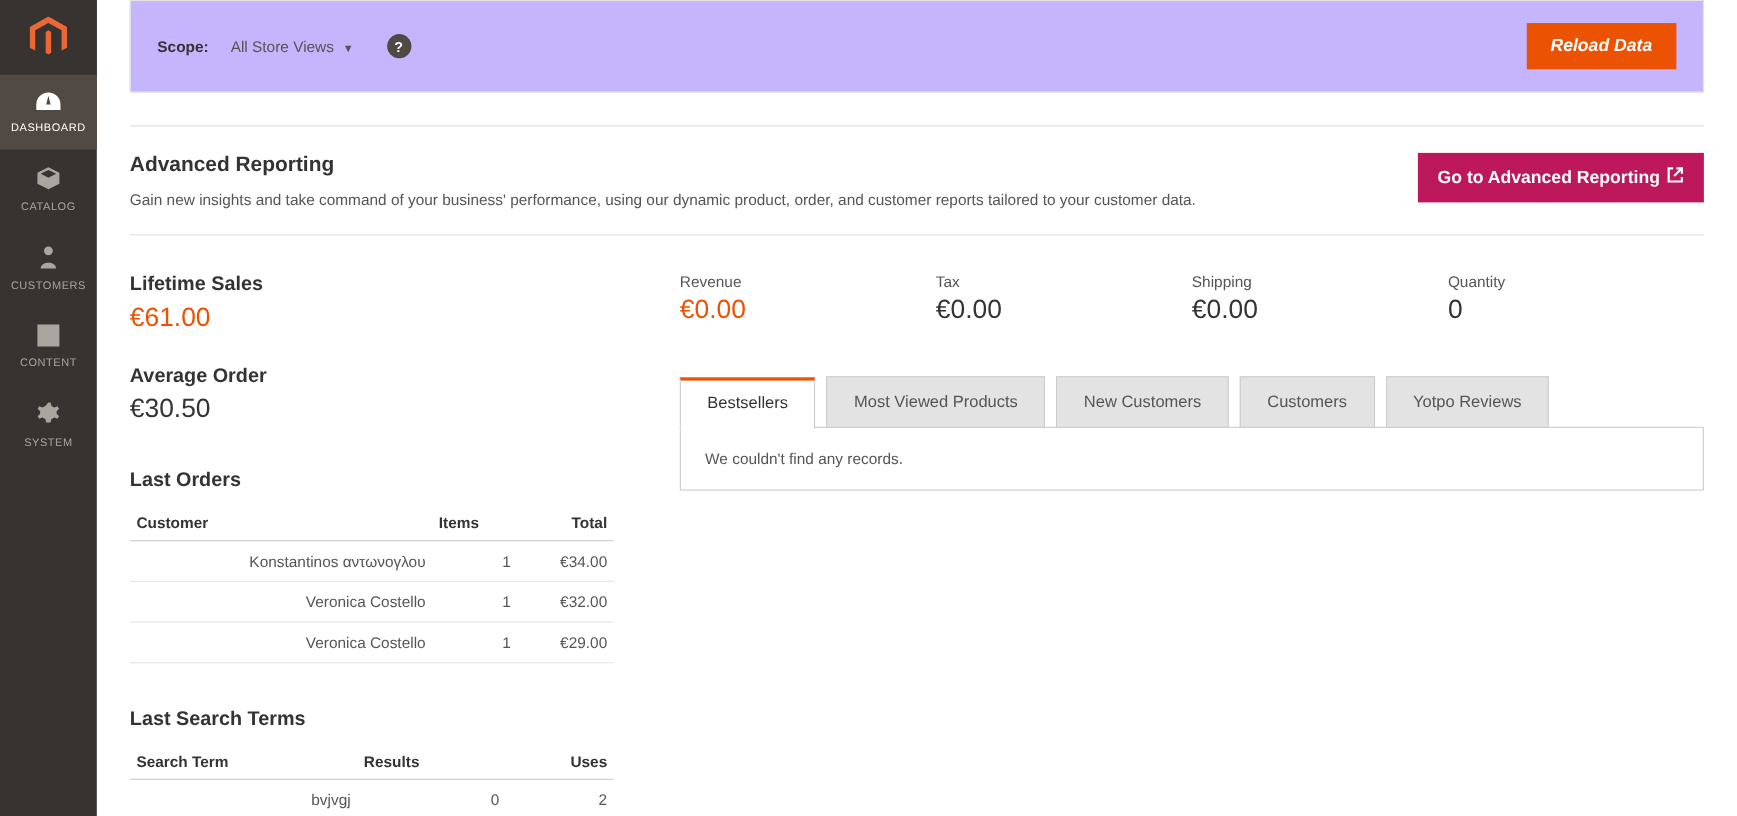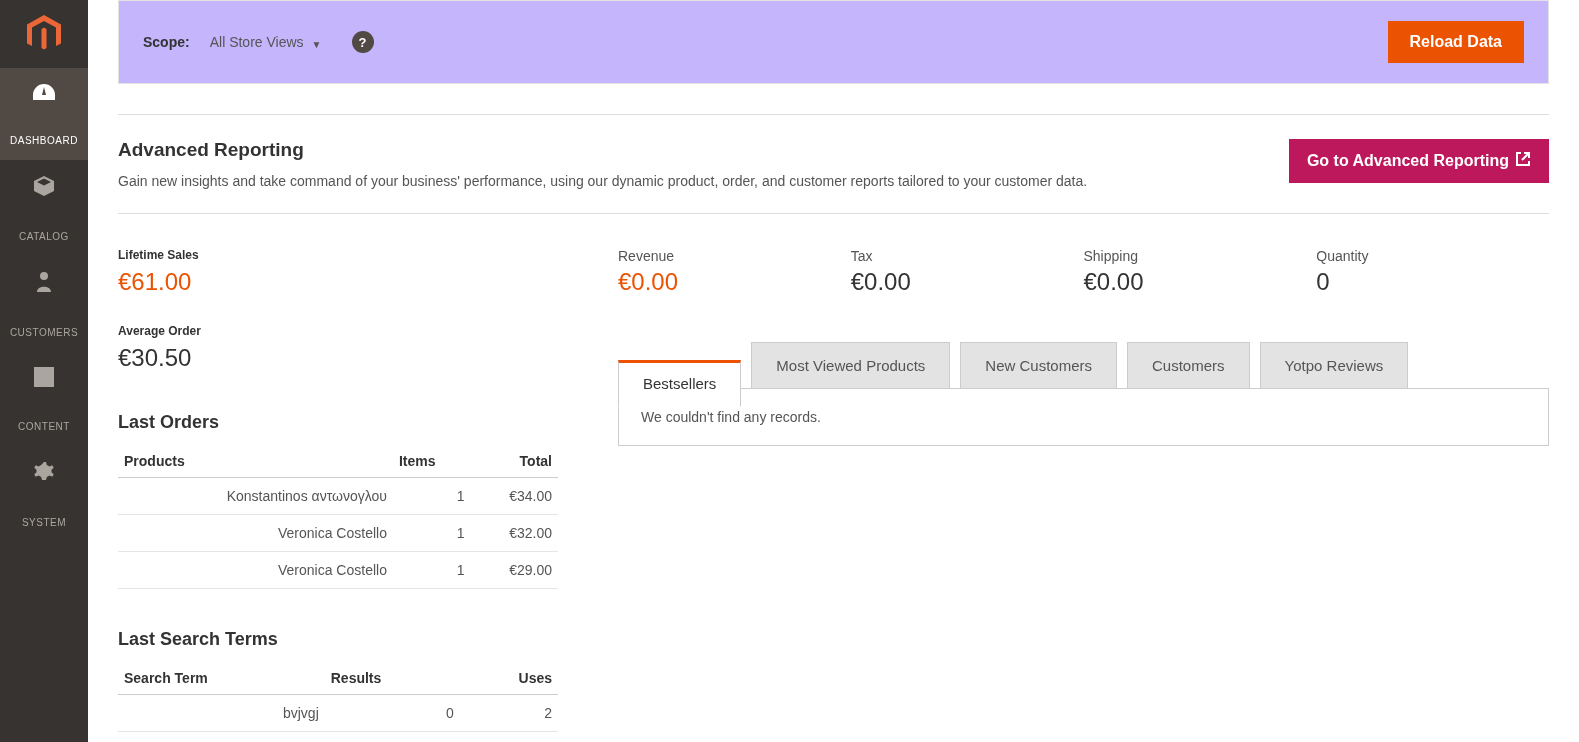--- a/index.html
+++ b/index.html
@@ -3,52 +3,52 @@
 <meta charset="utf-8">
 <style>
 * { box-sizing: border-box; margin: 0; padding: 0; }
 body { font-family: 'Helvetica Neue', Helvetica, Arial, sans-serif; background: #fff; color: #333; font-size: 14px; }
 .app { display: flex; min-height: 100vh; }
 
 
 .sidebar { width: 88px; background: #373330; flex-shrink: 0; }
 .logo-area { height: 68px; display: flex; align-items: center; justify-content: center; background: #373330; }
 .nav-items { display: flex; flex-direction: column; }
-.nav-item { display: flex; flex-direction: column; align-items: center; justify-content: center; padding: 14px 4px; color: #aaa69f; text-decoration: none; cursor: pointer; gap: 24px; }
+.nav-item { display: flex; flex-direction: column; align-items: center; justify-content: center; padding: 14px 4px; color: #aaa69f; text-decoration: none; cursor: pointer; }
 .nav-item.active { background: #514943; color: #fff; }
 .nav-icon { margin-bottom: 6px; }
 .nav-label { font-size: 10px; letter-spacing: 0.5px; text-align: center; }
 
 
 .main { flex: 1; padding: 0 30px 30px 30px; }
 
 
 .scope-bar { background: #c4b5fd; border: 1px solid #e3e3e3; padding: 20px 24px; margin-bottom: 30px; display: flex; align-items: center; }
 .scope-label { font-weight: 600; margin-right: 20px; }
 .scope-select { color: #555; cursor: pointer; display: inline-flex; align-items: flex-end; }
 .scope-caret { margin-left: 8px; font-size: 10px; }
 .help-icon { margin-left: 30px; width: 22px; height: 22px; border-radius: 50%; background: #514943; color: #fff; display: inline-flex; align-items: center; justify-content: center; font-size: 13px; font-weight: bold; cursor: pointer; }
 .scope-spacer { flex: 1; }
-.btn-primary { background: #eb5202; color: #fff; border: none; padding: 12px 22px; font-size: 16px; font-weight: 600; cursor: pointer; }
+.btn-primary { background: #eb5202; color: #fff; border: none; padding: 12px 22px; font-size: 16px; font-weight: 600; cursor: pointer; font-style: italic; }
 
 
 .adv-section { border-top: 1px solid #ddd; border-bottom: 1px solid #ddd; padding: 24px 0; display: flex; align-items: flex-start; justify-content: space-between; margin-bottom: 34px; gap: 44px; }
 .adv-left { flex: 1; padding-right: 20px; }
 .adv-title { font-size: 19px; font-weight: 600; color: #333; margin-bottom: 12px; }
 .adv-desc { color: #555; font-size: 14px; }
 .btn-blue { background: #be185d; color: #fff; border: none; padding: 12px 18px; font-size: 16px; font-weight: 600; cursor: pointer; display: inline-flex; align-items: center; }
 .ext-icon { margin-left: 6px; }
 
 
 .cols { display: flex; gap: 60px; }
 .col-left { width: 440px; flex-shrink: 0; }
 .col-right { flex: 1; }
 
 .stat-block { margin-bottom: 28px; }
-.stat-label { font-size: 12px; font-weight: 600; color: #333; margin-bottom: 6px; }
+.stat-label { font-size: 18px; font-weight: 600; color: #333; margin-bottom: 6px; }
 .stat-value { font-size: 24px; font-weight: 400; }
 .stat-value.orange { color: #eb5202; }
 
 
 .tbl-section { margin-top: 40px; }
 .tbl-title { font-size: 18px; font-weight: 600; margin-bottom: 12px; }
 .tbl { width: 100%; border-collapse: collapse; }
 .tbl th { text-align: left; font-weight: 600; padding: 8px 6px; border-bottom: 1px solid #ccc; font-size: 14px; }
 .tbl th.right, .tbl td.right { text-align: right; }
 .tbl td { padding: 10px 6px; border-bottom: 1px solid #e5e5e5; color: #555; font-size: 14px; text-align: right; }
@@ -60,21 +60,21 @@
 
 .metrics { display: flex; gap: 0; margin-bottom: 46px; }
 .metric { flex: 1; }
 .metric-label { color: #555; font-size: 14px; margin-bottom: 4px; }
 .metric-value { font-size: 24px; font-weight: 400; }
 .metric-value.orange { color: #eb5202; }
 
 
 .tabs { display: flex; gap: 10px; border-bottom: 0; }
 .tab { background: #e3e3e3; border: 1px solid #ccc; padding: 14px 24px; color: #555; cursor: pointer; font-size: 15px; }
-.tab.active { background: #fff; border-top: 3px solid #eb5202; border-bottom: 1px solid #fff; color: #333; position: relative; top: 18px; padding-top: 12px; }
+.tab.active { background: #fff; border-top: 3px solid #eb5202; border-bottom: 1px solid #fff; color: #333; position: relative; top: 1px; padding-top: 12px; }
 .tab-content { border: 1px solid #ccc; padding: 20px 22px; margin-top: -1px; }
 .no-records { color: #555; font-size: 14px; }
 </style>
 </head>
 <body>
 
 <div class="app">
 
   <nav class="sidebar">
     <div class="logo-area">
@@ -156,21 +156,21 @@
         <div class="stat-block">
           <div class="stat-label">Average Order</div>
           <div class="stat-value">€30.50</div>
         </div>
 
         <div class="tbl-section">
           <h3 class="tbl-title">Last Orders</h3>
           <table class="tbl">
             <thead>
               <tr>
-                <th>Products</th>
+                <th>Customer</th>
                 <th>Items</th>
                 <th class="right">Total</th>
               </tr>
             </thead>
             <tbody id="last-orders-body">
                 <tr>
                   <td>Konstantinos αντωνογλου</td>
                   <td>1</td>
                   <td class="right">€34.00</td>
                 </tr>

